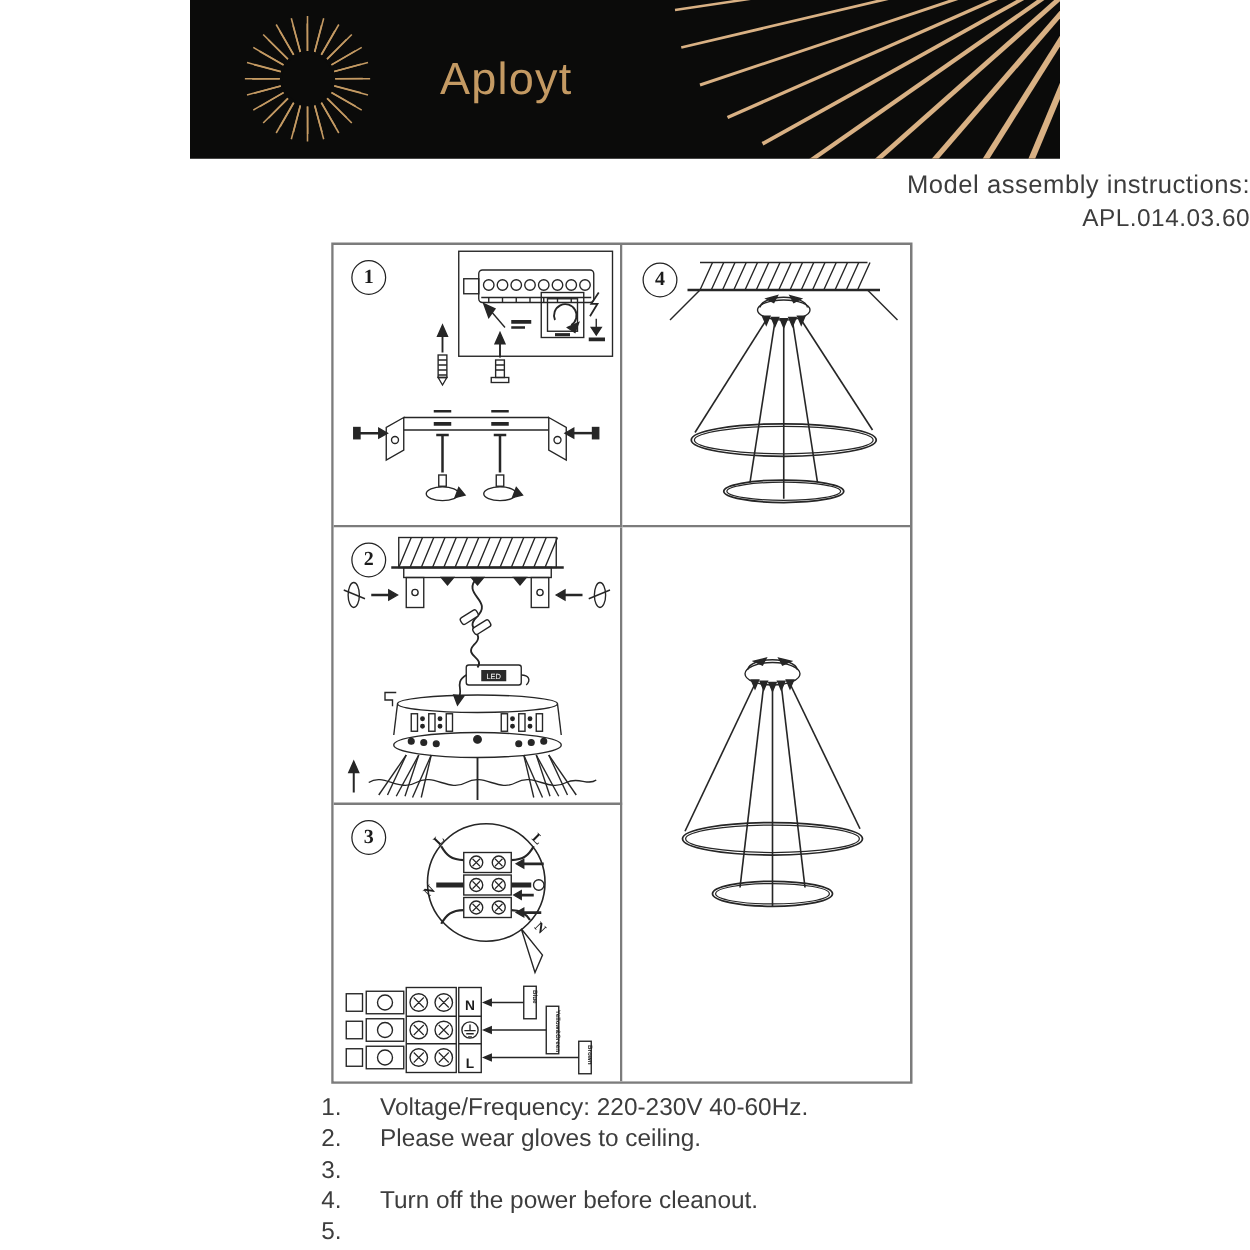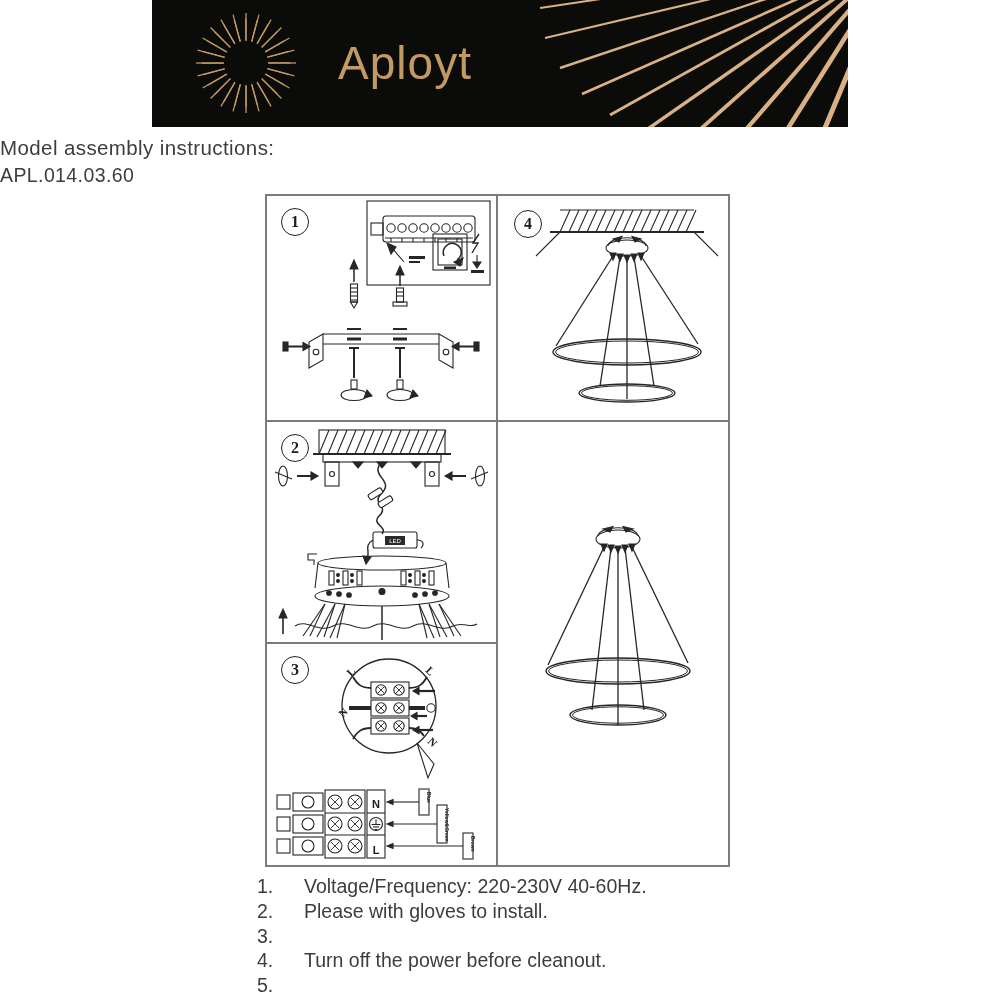--- a/index.html
+++ b/index.html
@@ -1,22 +1,22 @@
 <!DOCTYPE html>
 <html><head>
 <meta charset="utf-8">
 <style>
   html,body{margin:0;padding:0;background:#ffffff;}
   body{width:1000px;height:1000px;position:relative;font-family:"Liberation Sans",sans-serif;overflow:hidden;}
   .banner{position:absolute;left:152px;top:0;width:696px;height:127px;background:#0b0b0a;overflow:hidden;}
   .logo{position:absolute;left:41px;top:10px;width:106px;height:106px;}
   .brand{position:absolute;left:168px;top:32px;width:170px;height:62px;line-height:62px;text-align:center;
-         color:#c49a63;font-size:46px;letter-spacing:1px;font-weight:400;}
+         color:#c49a63;font-size:36px;letter-spacing:1px;font-weight:400;}
   .rays{position:absolute;right:0;top:0;width:696px;height:127px;}
-  .titleblock{position:absolute;left:0;top:136px;width:1000px;text-align:left;color:#3d3d3d;}
+  .titleblock{position:absolute;left:0;top:136px;width:1000px;text-align:right;color:#3d3d3d;}
   .titleblock .h1{font-size:20.5px;letter-spacing:.4px;}
   .titleblock .h2{font-size:19.5px;margin-top:4px;letter-spacing:.4px;}
   .grid{position:absolute;left:265px;top:194px;width:461px;height:669px;border:2px solid #7c7c7c;}
   .panel{position:absolute;background:#fff;}
   .p1{left:0;top:0;width:229px;height:224px;border-right:2px solid #7c7c7c;border-bottom:2px solid #7c7c7c;}
   .p2{left:0;top:226px;width:229px;height:220px;border-right:2px solid #7c7c7c;border-bottom:2px solid #7c7c7c;}
   .p3{left:0;top:448px;width:229px;height:221px;border-right:2px solid #7c7c7c;}
   .p4{left:231px;top:0;width:230px;height:224px;border-bottom:2px solid #7c7c7c;}
   .p5{left:231px;top:226px;width:230px;height:443px;}
   .badge{position:absolute;left:14px;top:12px;width:26px;height:26px;border:1.4px solid #222;border-radius:50%;
@@ -414,21 +414,21 @@
   </div>
 </div>
 
 <div class="notes">
   <div class="note">
     <span class="note-num">1.</span>
     <span>Voltage/Frequency: 220-230V 40-60Hz.</span>
   </div>
   <div class="note">
     <span class="note-num">2.</span>
-    <span>Please with gloves to install.</span>
+    <span>Please wear gloves to ceiling.</span>
   </div>
   <div class="note">
     <span class="note-num">3.</span>
   </div>
   <div class="note">
     <span class="note-num">4.</span>
     <span>Turn off the power before cleanout.</span>
   </div>
   <div class="note">
     <span class="note-num">5.</span>

